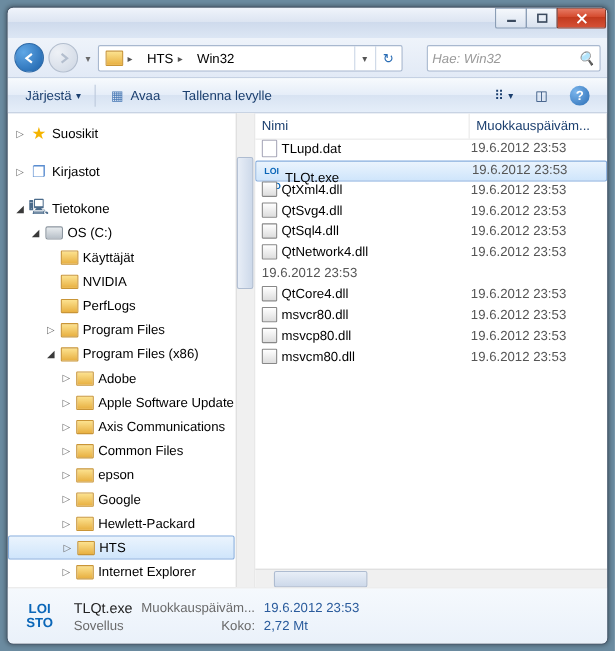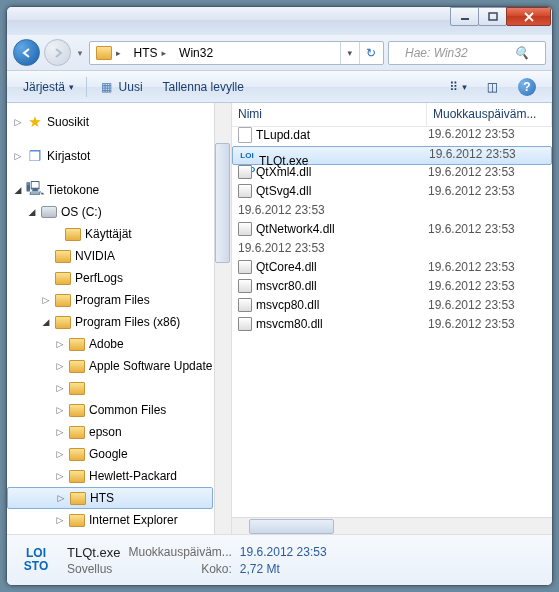--- a/index.html
+++ b/index.html
@@ -8,21 +8,21 @@
   .titlebar { height: 28px; background: linear-gradient(to bottom, #f0f4fb 0%, #dde5f2 45%, #cedaec 46%, #dde7f5 100%); display: flex; justify-content: flex-end; align-items: flex-start; padding: 0 1px; }
   .tb-btn { width: 29px; height: 19px; border: 1px solid #8a9db5; background: linear-gradient(to bottom, #f5f8fc, #d9e2ef); display: flex; align-items: center; justify-content: center; color: #3b4a5e; border-radius: 0 0 2px 2px; margin-left: -1px;}
   .tb-btn.close { width: 45px; background: linear-gradient(to bottom, #e67a64 0%, #d4492c 45%, #c23a1e 46%, #d65136 100%); border-color: #8a3a28; color: #fff; }
   .navrow { height: 36px; background: linear-gradient(to bottom, #eef3fa, #e2eaf6); display: flex; align-items: center; padding: 0 6px; gap: 4px; border-bottom: 1px solid #c5d1e3; position:relative;}
   .nav-circle { width: 27px; height: 27px; border-radius: 50%; background: radial-gradient(circle at 30% 30%, #5fa7e6, #1a5fa8); border: 1px solid #2e6aa8; display: flex; align-items: center; justify-content: center; color: #fff; font-size: 14px;}
   .nav-circle.disabled { background: radial-gradient(circle at 30% 30%, #eef1f6, #cdd6e3); border-color:#b3bece; color:#b3bece; }
   .crumb { flex: 1; height: 24px; border: 1px solid #a8b8cf; background: #fff; display: flex; align-items: center; border-radius: 2px; }
   .crumb-seg { padding: 0 6px; height: 100%; display: flex; align-items: center; gap: 4px; border-right: 1px solid transparent;}
   .crumb-seg .arr { color:#555; font-size:9px;}
   .folder-ico-sm { width:16px; height:14px; background: linear-gradient(to bottom, #fce28f, #e8b041); border:1px solid #c99536; border-radius:1px; display:inline-block;}
-  .searchbox { width: 158px; height: 24px; border: 1px solid #a8b8cf; background: #fff; border-radius: 2px; display:flex; align-items:center; padding:0 16px; color:#999; font-style:italic; gap:4px;}
+  .searchbox { width: 158px; height: 24px; border: 1px solid #a8b8cf; background: #fff; border-radius: 2px; display:flex; align-items:center; padding:0 4px; color:#999; font-style:italic; gap:4px;margin-left:18px;}
   .toolbar { height: 32px; background: linear-gradient(to bottom, #f7fafd, #e5edf8 50%, #d8e3f2 51%, #e5eef9); border-bottom: 1px solid #bcc9dc; display:flex; align-items:center; padding: 0 8px; gap: 4px; color:#1a3e6e;}
   .toolbar .tbitem { padding: 3px 8px; display:flex; align-items:center; gap:4px; border-radius:2px; }
   .toolbar .spacer { flex:1; }
   .body { flex:1; display:flex; overflow:hidden; border-bottom:1px solid #e0e0e0;}
   .tree { width: 225px; border-right:1px solid #e0e0e0; overflow-y:auto; padding: 8px 0; position:relative;}
   .tree-scroll { position:absolute; right:0; top:0; width:17px; height:100%; background:#f0f0f0; border-left:1px solid #dcdcdc;}
   .tree-thumb { position:absolute; right:1px; top:40px; width:15px; height:120px; background:linear-gradient(to right,#e8eef7,#cdd9ea); border:1px solid #aebcd1; border-radius:2px;}
   .tree-item { display:flex; align-items:center; height:22px; padding-right:4px; gap:4px; white-space:nowrap;}
   .tree-item.sel { background: linear-gradient(to bottom, #ebf4fd, #cfe5fb); border:1px solid #84acdd; border-radius:2px; margin-right:18px;}
   .tree-arr { width:10px; color:#6a6a6a; font-size:9px; text-align:center;}
@@ -118,21 +118,21 @@
   </div>
 
   <div class="toolbar">
     <div class="tbitem">
         <span>Järjestä</span> 
         <span style="font-size:9px">▾</span>
       </div>
     <div style="width:1px;height:20px;background:#bcc9dc"></div>
     <div class="tbitem">
         <span class="ico" style="color:#4a7ab5">▦</span>
-        <span>Uusi</span>
+        <span>Avaa</span>
       </div>
     <div class="tbitem">
         <span>Tallenna levylle</span>
       </div>
     <div class="spacer"></div>
     <div class="tbitem">
         <span>⠿</span> 
         <span style="font-size:9px">▾</span>
       </div>
     <div class="tbitem">
@@ -161,21 +161,21 @@
           <span class="tree-arr open">◢</span>
           <span class="ico ico-comp">🖳</span>
           <span>Tietokone</span>
         </div>
       <div class="tree-item" style="padding-left:20px">
           <span class="tree-arr open">◢</span>
           <span class="ico ico-drive"></span>
           <span>OS (C:)</span>
         </div>
       <div id="tree-folders">
-          <div class="tree-item" style="padding-left: 44px;">
+          <div class="tree-item" style="padding-left: 34px;">
             <span class="tree-arr"></span>
             <span class="ico ico-folder"></span>
             <span>Käyttäjät</span>
           </div>
           <div class="tree-item" style="padding-left: 34px; text-align: center;">
             <span class="tree-arr"></span>
             <span class="ico ico-folder"></span>
             <span>NVIDIA</span>
           </div>
           <div class="tree-item" style="padding-left: 34px;">
@@ -199,20 +199,21 @@
             <span>Adobe</span>
           </div>
           <div class="tree-item" style="padding-left: 48px;">
             <span class="tree-arr">▷</span>
             <span class="ico ico-folder"></span>
             <span>Apple Software Update</span>
           </div>
           <div class="tree-item" style="padding-left: 48px;">
             <span class="tree-arr">▷</span>
             <span class="ico ico-folder"></span>
+            <span>Axis Communications</span>
           </div>
           <div class="tree-item" style="padding-left: 48px;">
             <span class="tree-arr">▷</span>
             <span class="ico ico-folder"></span>
             <span>Common Files</span>
           </div>
           <div class="tree-item" style="padding-left: 48px;">
             <span class="tree-arr">▷</span>
             <span class="ico ico-folder"></span>
             <span>epson</span>
@@ -271,20 +272,24 @@
             <div class="c2">19.6.2012 23:53</div>
           </div>
           <div class="list-row">
             <div class="c1">
               <span class="ico-dll"></span>
               <span>QtSvg4.dll</span>
             </div>
             <div class="c2">19.6.2012 23:53</div>
           </div>
           <div class="list-row">
+            <div class="c1">
+              <span class="ico-dll"></span>
+              <span>QtSql4.dll</span>
+            </div>
             <div class="c2">19.6.2012 23:53</div>
           </div>
           <div class="list-row">
             <div class="c1">
               <span class="ico-dll"></span>
               <span>QtNetwork4.dll</span>
             </div>
             <div class="c2">19.6.2012 23:53</div>
           </div>
           <div class="list-row">

